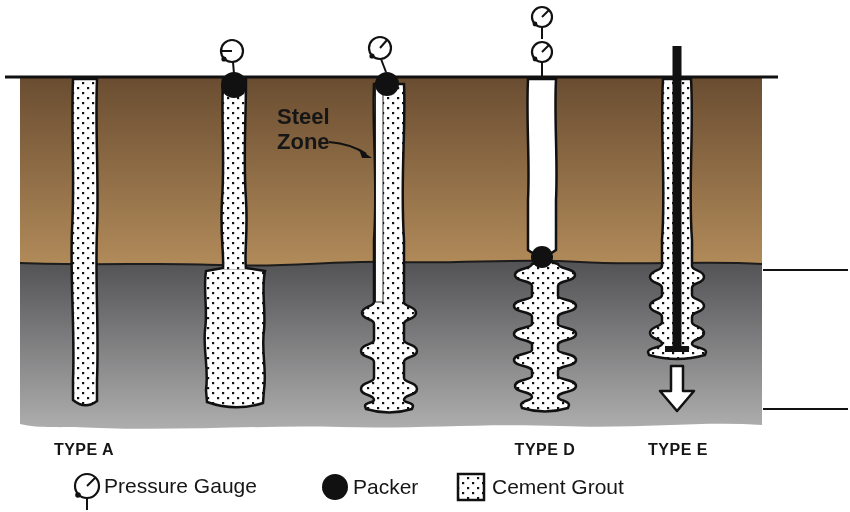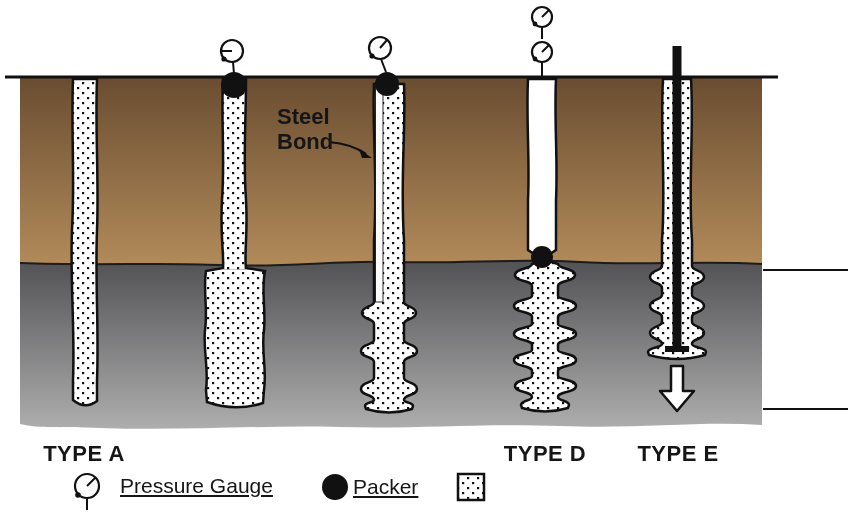--- a/index.html
+++ b/index.html
@@ -1,20 +1,20 @@
 <!DOCTYPE html>
 <html><head>
 <meta charset="utf-8">
 <style>
   html,body{margin:0;padding:0;background:#fff;}
   #stage{position:relative;width:850px;height:512px;background:#ffffff;overflow:hidden;
          font-family:"Liberation Sans", sans-serif;}
   #art{position:absolute;left:0;top:0;}
   .label{position:absolute;color:#161616;font-weight:bold;white-space:nowrap;}
-  .type-label{font-size:22px;transform:translateX(-50%);letter-spacing:0.5px;}
+  .type-label{font-size:16px;transform:translateX(-50%);letter-spacing:0.5px;}
   .callout{font-size:22px;line-height:25px;}
   .legend-label{position:absolute;color:#161616;font-weight:normal;font-size:21px;white-space:nowrap;}
 </style>
 </head>
 <body>
 
 <div id="stage">
 
   <svg id="art" width="850" height="512" viewBox="0 0 850 512">
     <defs>
@@ -143,24 +143,25 @@
       <circle cx="87" cy="486" r="12" fill="#fff" stroke="#111" stroke-width="2.2"></circle>
       <line x1="87" y1="486" x2="95" y2="478" stroke="#111" stroke-width="2"></line>
       <circle cx="78" cy="495" r="2.8" fill="#111"></circle>
     </g>
     <circle cx="335" cy="487" r="13" fill="#111111"></circle>
     <rect x="458" y="474" width="26" height="26" fill="url(#grout)" stroke="#111" stroke-width="2.5"></rect>
   </svg>
 
   <div class="label callout" style="left:277px;top:104px;">
     <div>Steel</div>
-    <div>Bond</div>
+    <div>Zone</div>
   </div>
 
 
   <div class="label type-label" style="left:84px;top:441px;">TYPE A</div>
   <div class="label type-label" style="left:678px;top:441px;">TYPE E</div>
   <div class="label type-label" style="left:545px;top:441px;">TYPE D</div>
 
-  <div class="legend-label" style="left:120px;top:474px;text-decoration:underline;">Pressure Gauge</div>
-  <div class="legend-label" style="left:353px;top:475px;text-decoration:underline;">Packer</div>
+  <div class="legend-label" style="left:104px;top:474px;">Pressure Gauge</div>
+  <div class="legend-label" style="left:353px;top:475px;">Packer</div>
+  <div class="legend-label" style="left:492px;top:475px;">Cement Grout</div>
 
 </div>
 
 </body></html>

